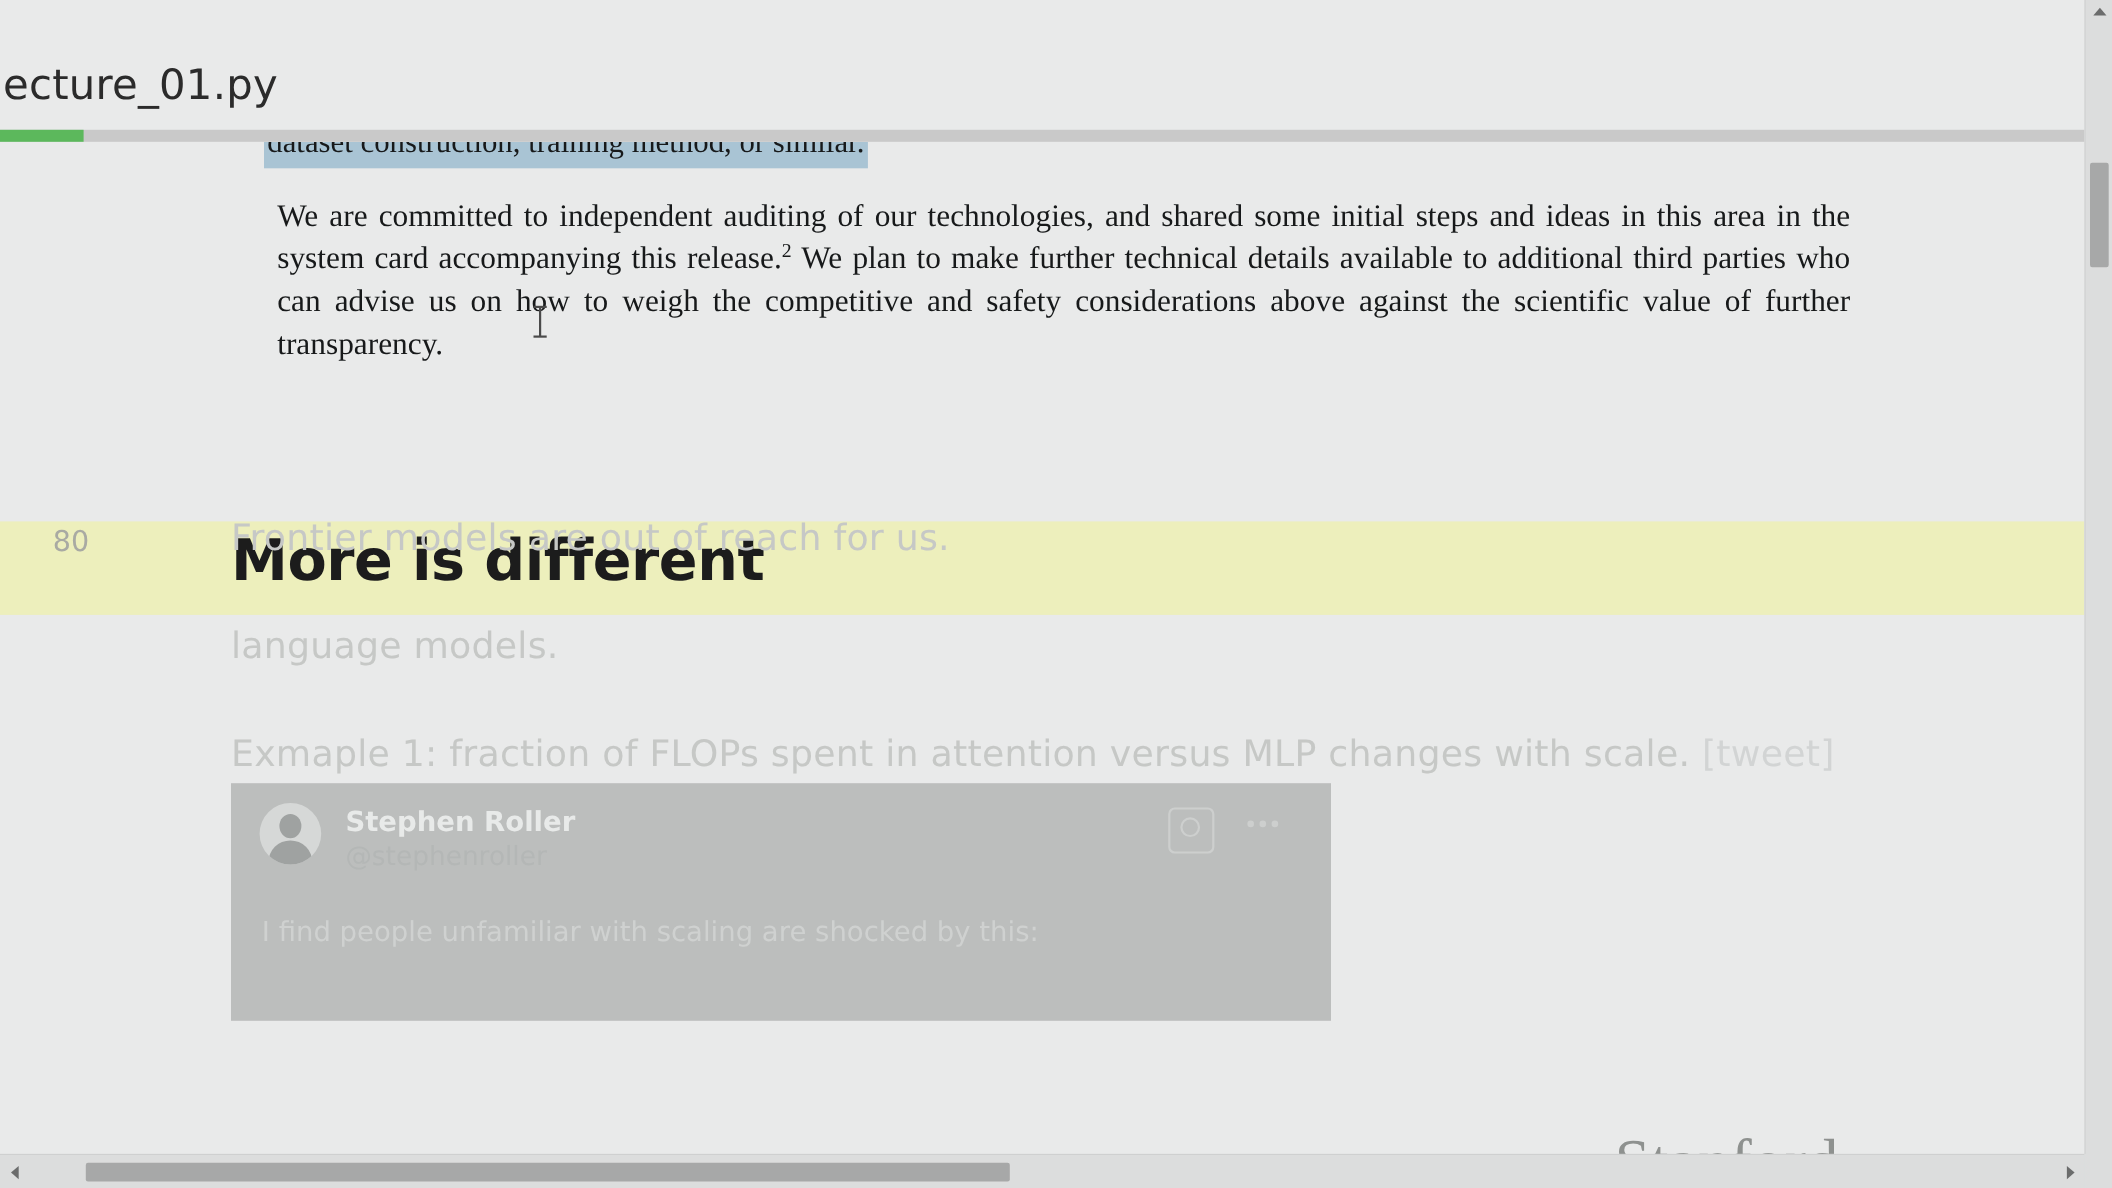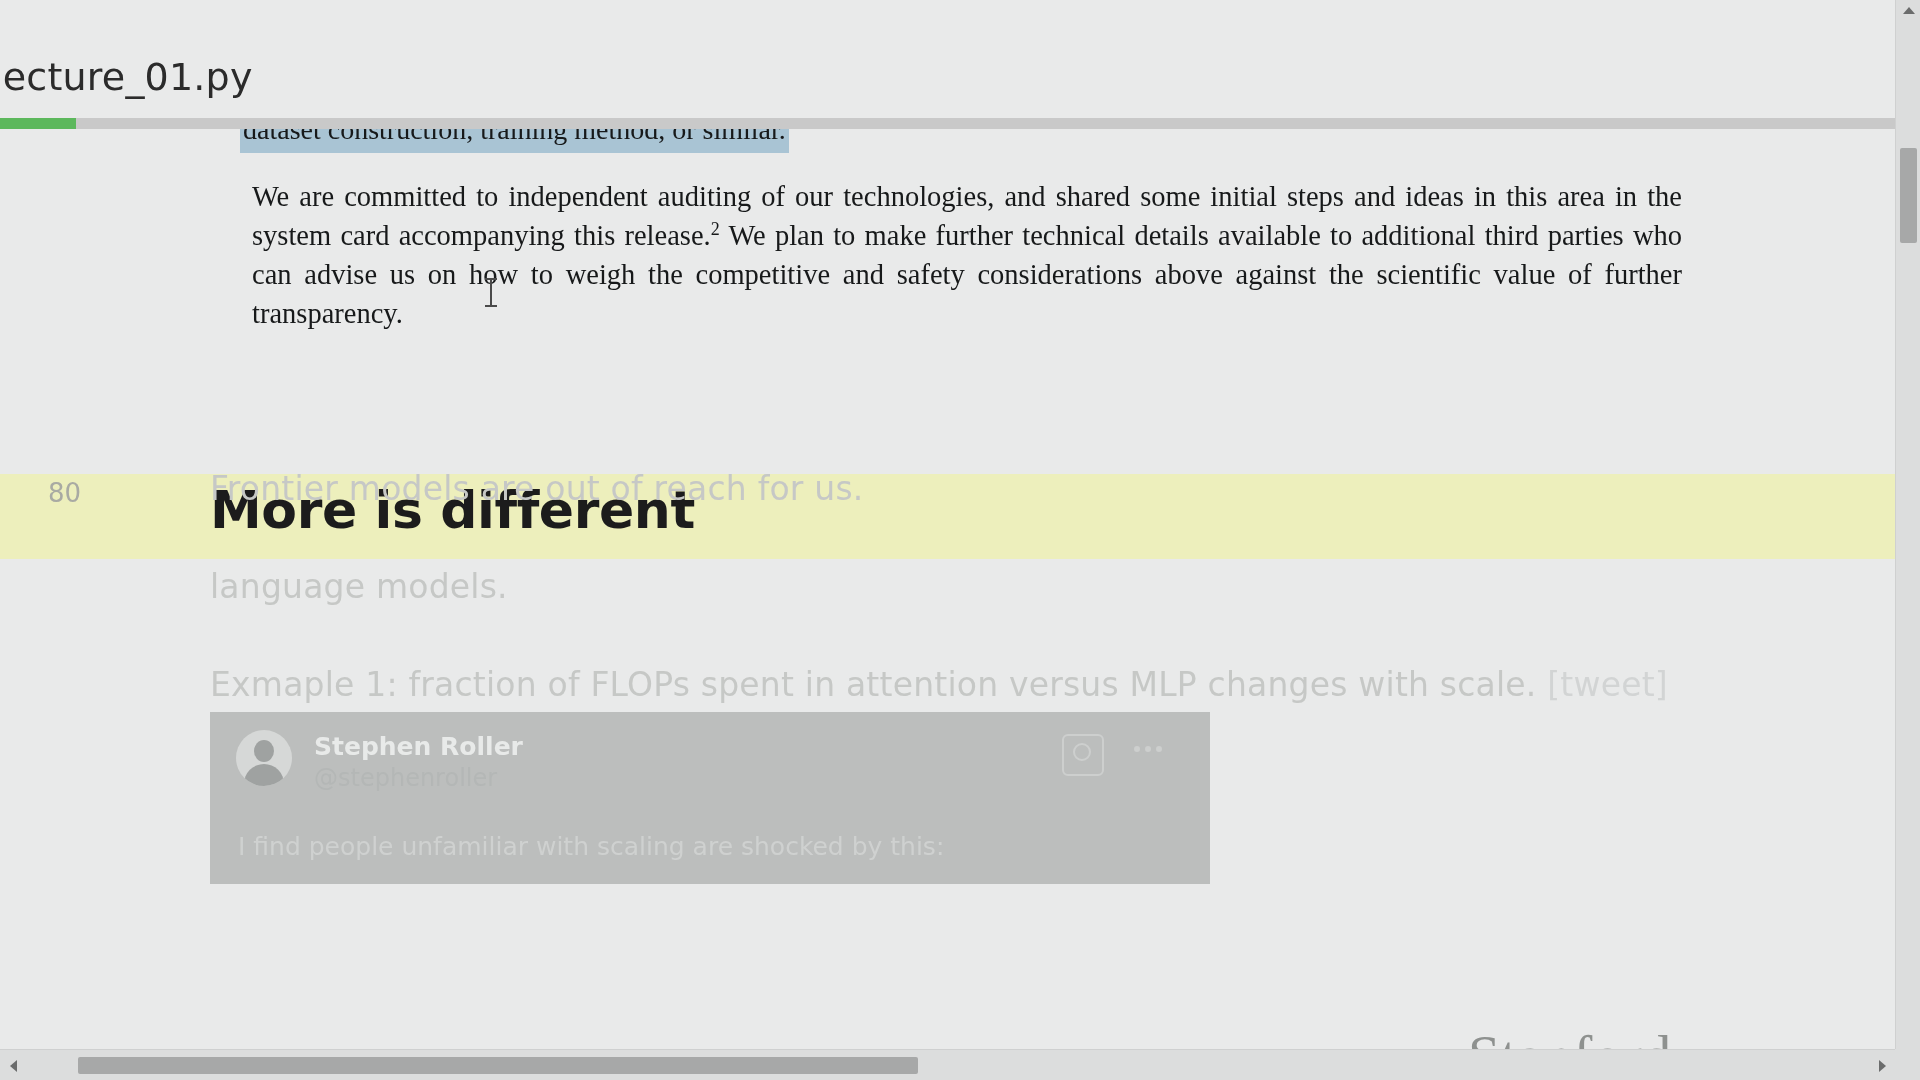--- a/index.html
+++ b/index.html
@@ -177,21 +177,21 @@
   .tweet-link {
     color: #d2d4d4;
   }
 
   
   .tweet-card {
     position: absolute;
     left: 210px;
     top: 583px;
     width: 1000px;
-    height: 172px;
+    height: 216px;
     background: #bcbebd;
     overflow: hidden;
   }
   .tweet-avatar {
     position: absolute;
     left: 26px;
     top: 18px;
     width: 56px;
     height: 56px;
     border-radius: 50%;

